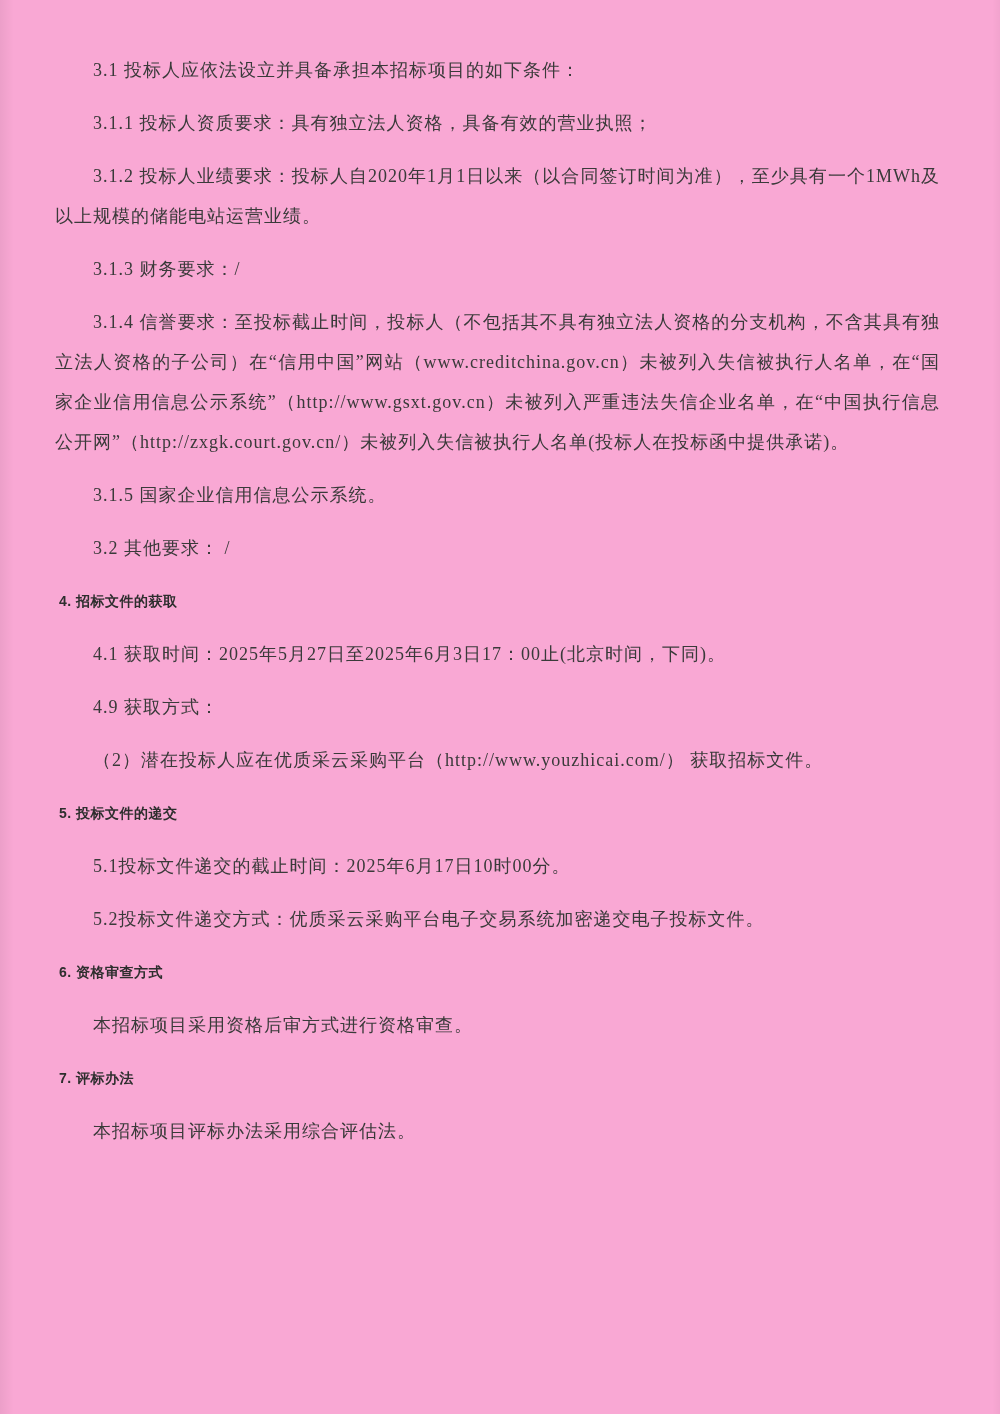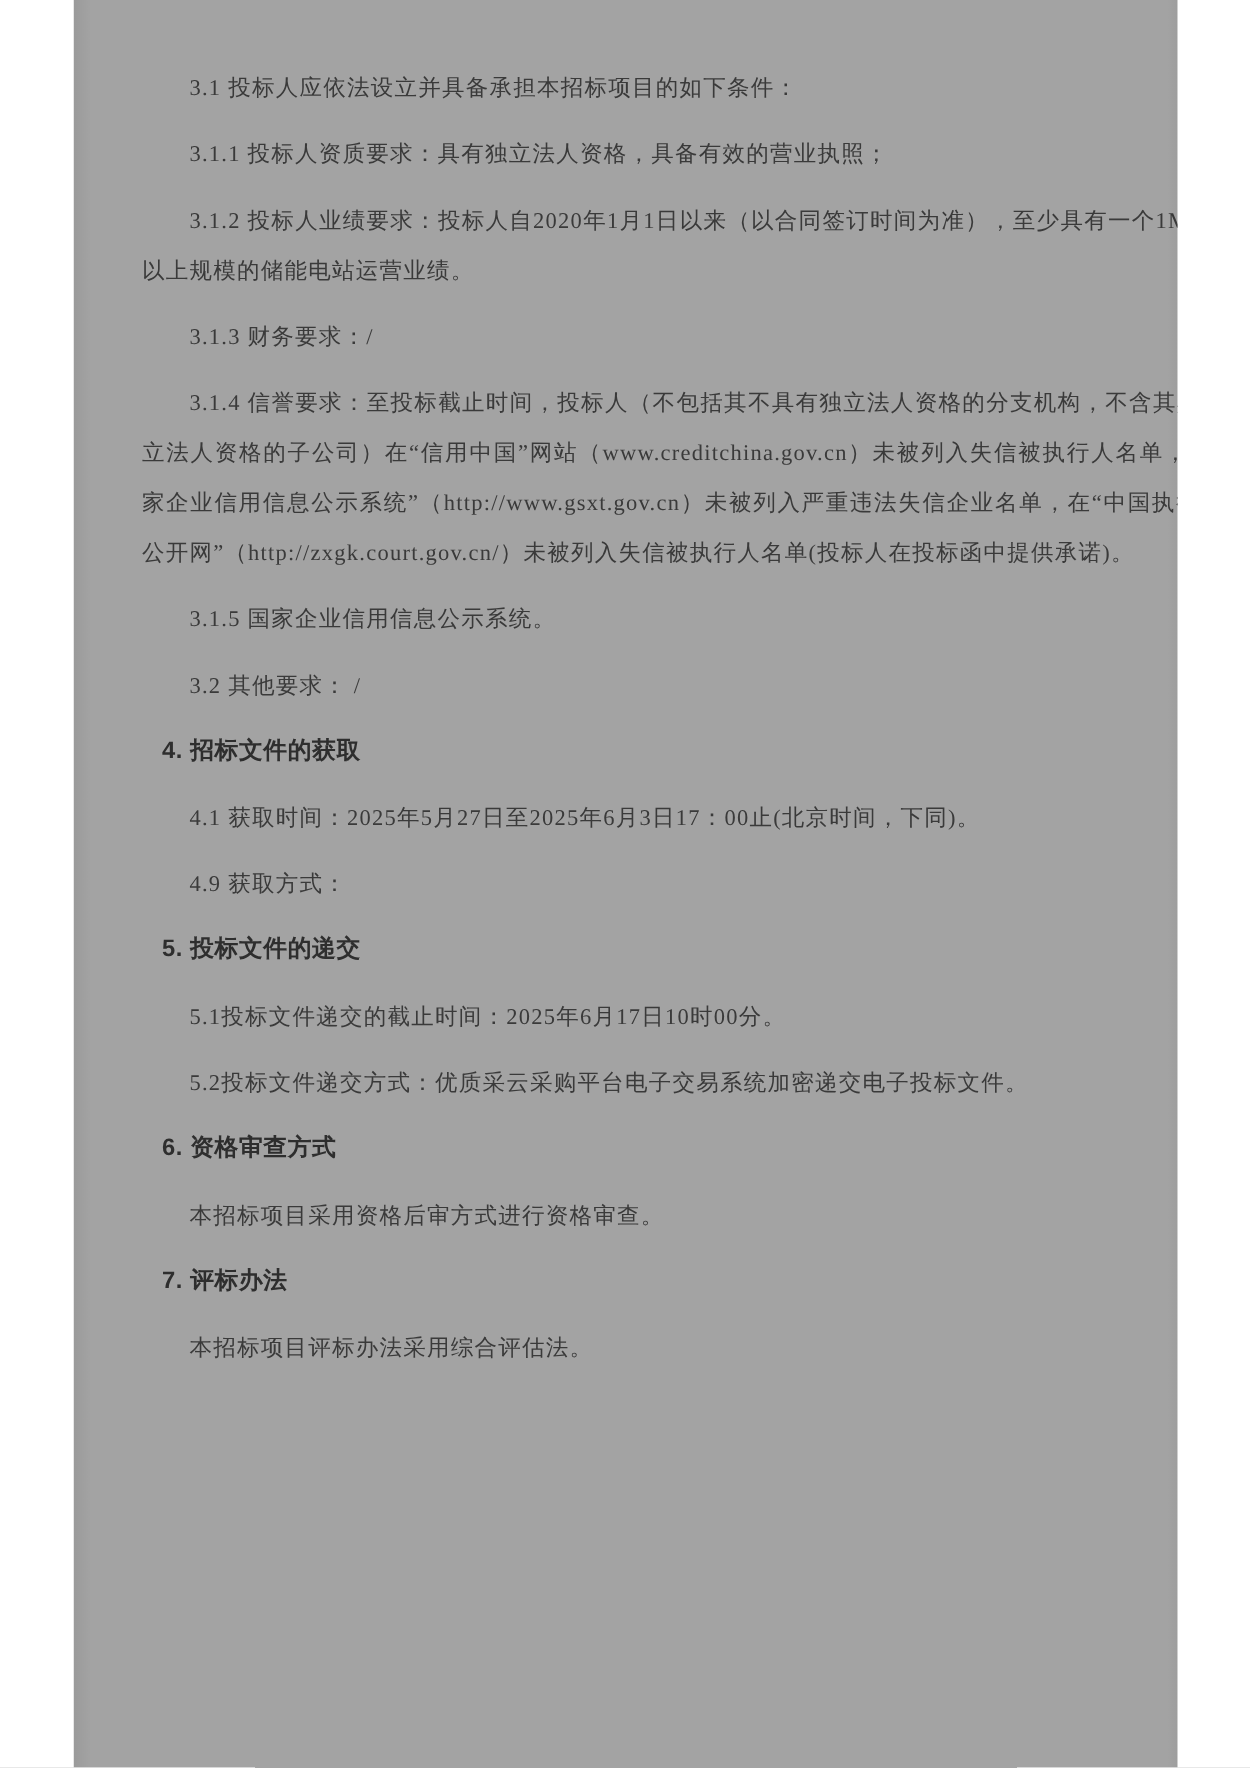--- a/index.html
+++ b/index.html
@@ -2,24 +2,24 @@
 <html lang="zh"><head>
 <meta charset="utf-8">
 <style>
   html, body {
     margin: 0;
     padding: 0;
     background: #ffffff;
   }
   .page {
     position: relative;
-    width: 883px;
+    width: 1000px;
     height: 1414px;
     margin: 0 auto;
-    background: #a3a3a3;
+    background: #f9a8d4;
     overflow: hidden;
     box-sizing: border-box;
     padding: 50px 60px 0 55px;
   }
   
   .page::before {
     content: "";
     position: absolute;
     left: 0; top: 0; bottom: 0;
     width: 14px;
@@ -42,44 +42,45 @@
     font-size: 18px;
     line-height: 40px;
     letter-spacing: 1px;
     color: #3a3a3a;
     text-align: justify;
     text-indent: 38px;
     margin: 0 0 13px 0;
   }
   .heading-para {
     font-family: "Liberation Sans", "DejaVu Sans", sans-serif;
-    font-size: 19px;
+    font-size: 14px;
     font-weight: 700;
     line-height: 40px;
     letter-spacing: 0.5px;
     color: #2e2e2e;
     text-indent: 0;
-    margin: 0 0 13px 16px;
+    margin: 0 0 13px 4px;
   }
 </style>
 </head>
 <body>
 
 <div class="page">
   <div class="doc">
     <p class="body-para">3.1 投标人应依法设立并具备承担本招标项目的如下条件：</p>
     <p class="body-para">3.1.1 投标人资质要求：具有独立法人资格，具备有效的营业执照；</p>
     <p class="body-para">3.1.2 投标人业绩要求：投标人自2020年1月1日以来（以合同签订时间为准），至少具有一个1MWh及以上规模的储能电站运营业绩。</p>
     <p class="body-para">3.1.3 财务要求：/</p>
     <p class="body-para">3.1.4 信誉要求：至投标截止时间，投标人（不包括其不具有独立法人资格的分支机构，不含其具有独立法人资格的子公司）在“信用中国”网站（www.creditchina.gov.cn）未被列入失信被执行人名单，在“国家企业信用信息公示系统”（http://www.gsxt.gov.cn）未被列入严重违法失信企业名单，在“中国执行信息公开网”（http://zxgk.court.gov.cn/）未被列入失信被执行人名单(投标人在投标函中提供承诺)。</p>
     <p class="body-para">3.1.5 国家企业信用信息公示系统。</p>
     <p class="body-para">3.2 其他要求： /</p>
     <p class="heading-para">4. 招标文件的获取</p>
     <p class="body-para">4.1 获取时间：2025年5月27日至2025年6月3日17：00止(北京时间，下同)。</p>
     <p class="body-para">4.9 获取方式：</p>
+    <p class="body-para">（2）潜在投标人应在优质采云采购平台（http://www.youzhicai.com/） 获取招标文件。</p>
     <p class="heading-para">5. 投标文件的递交</p>
     <p class="body-para">5.1投标文件递交的截止时间：2025年6月17日10时00分。</p>
     <p class="body-para">5.2投标文件递交方式：优质采云采购平台电子交易系统加密递交电子投标文件。</p>
     <p class="heading-para">6. 资格审查方式</p>
     <p class="body-para">本招标项目采用资格后审方式进行资格审查。</p>
     <p class="heading-para">7. 评标办法</p>
     <p class="body-para">本招标项目评标办法采用综合评估法。</p>
   </div>
 </div>
 

